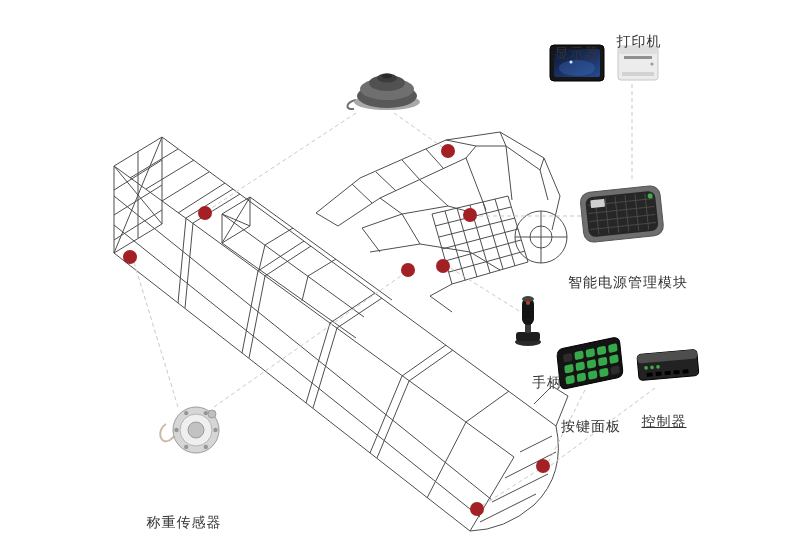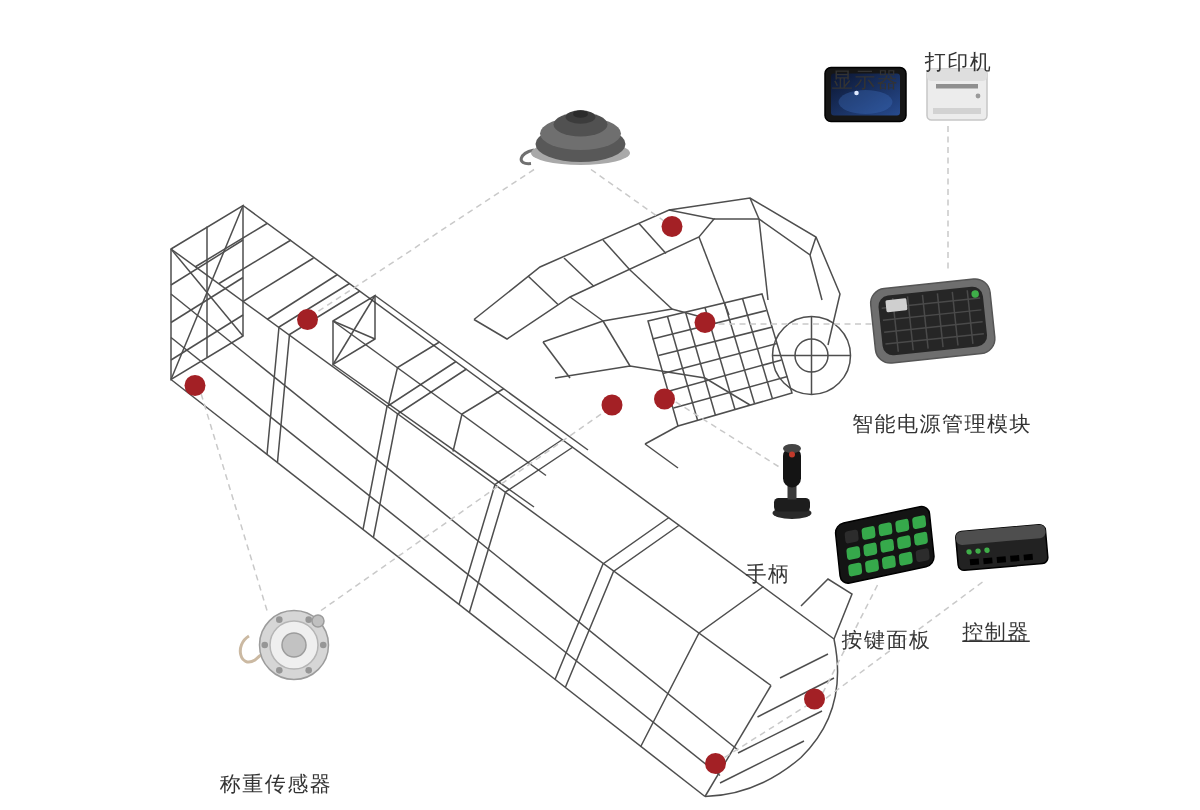--- a/index.html
+++ b/index.html
@@ -252,21 +252,21 @@
       <circle cx="18.5" cy="28" r="2.2" fill="#969696"></circle>
       <circle cx="28.2" cy="11.1" r="2.2" fill="#969696"></circle>
       <circle cx="47.8" cy="11.1" r="2.2" fill="#969696"></circle>
       <circle cx="54" cy="12" r="4" fill="#c0c0c0" stroke="#9c9c9c"></circle>
     </svg>
   </figure>
 
   <div class="label" style="left:577px; top:21px;">显示器</div>
   <div class="label" style="left:639px; top:9px;">打印机</div>
   <div class="label" style="left:628px; top:250px;text-align:center;">智能电源管理模块</div>
-  <div class="label" style="left:512px; top:350px;">手柄</div>
+  <div class="label" style="left:547px; top:350px;">手柄</div>
   <div class="label" style="left:591px; top:394px;">按键面板</div>
   <div class="label" style="left:664px; top:389px;text-decoration:underline;">控制器</div>
   <div class="label" style="left:184px; top:490px;">称重传感器</div>
 
 <div class="marker" style="left: 441px; top: 144px;"></div>
     <div class="marker" style="left: 198px; top: 206px;"></div>
     <div class="marker" style="left: 123px; top: 250px;"></div>
     <div class="marker" style="left: 401px; top: 263px;"></div>
     <div class="marker" style="left: 436px; top: 259px;"></div>
     <div class="marker" style="left: 463px; top: 208px;"></div>

